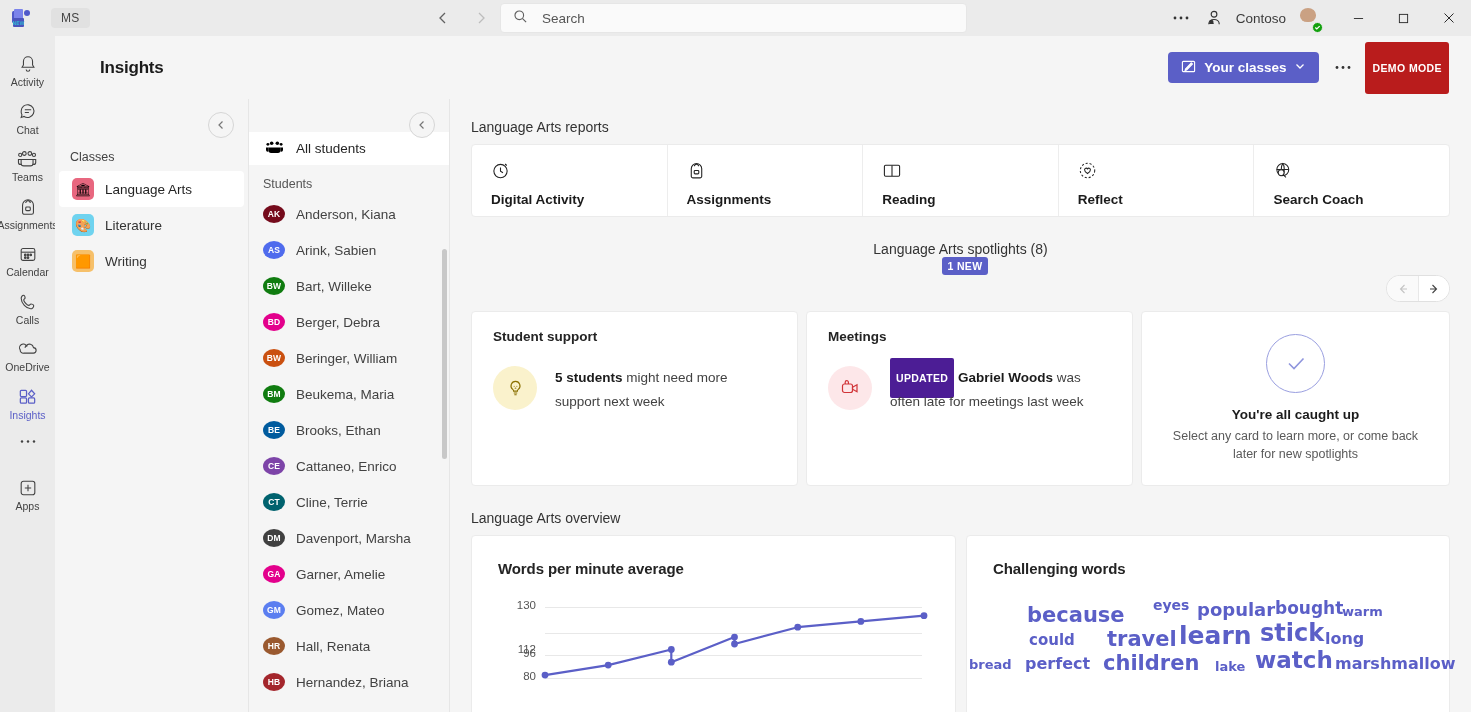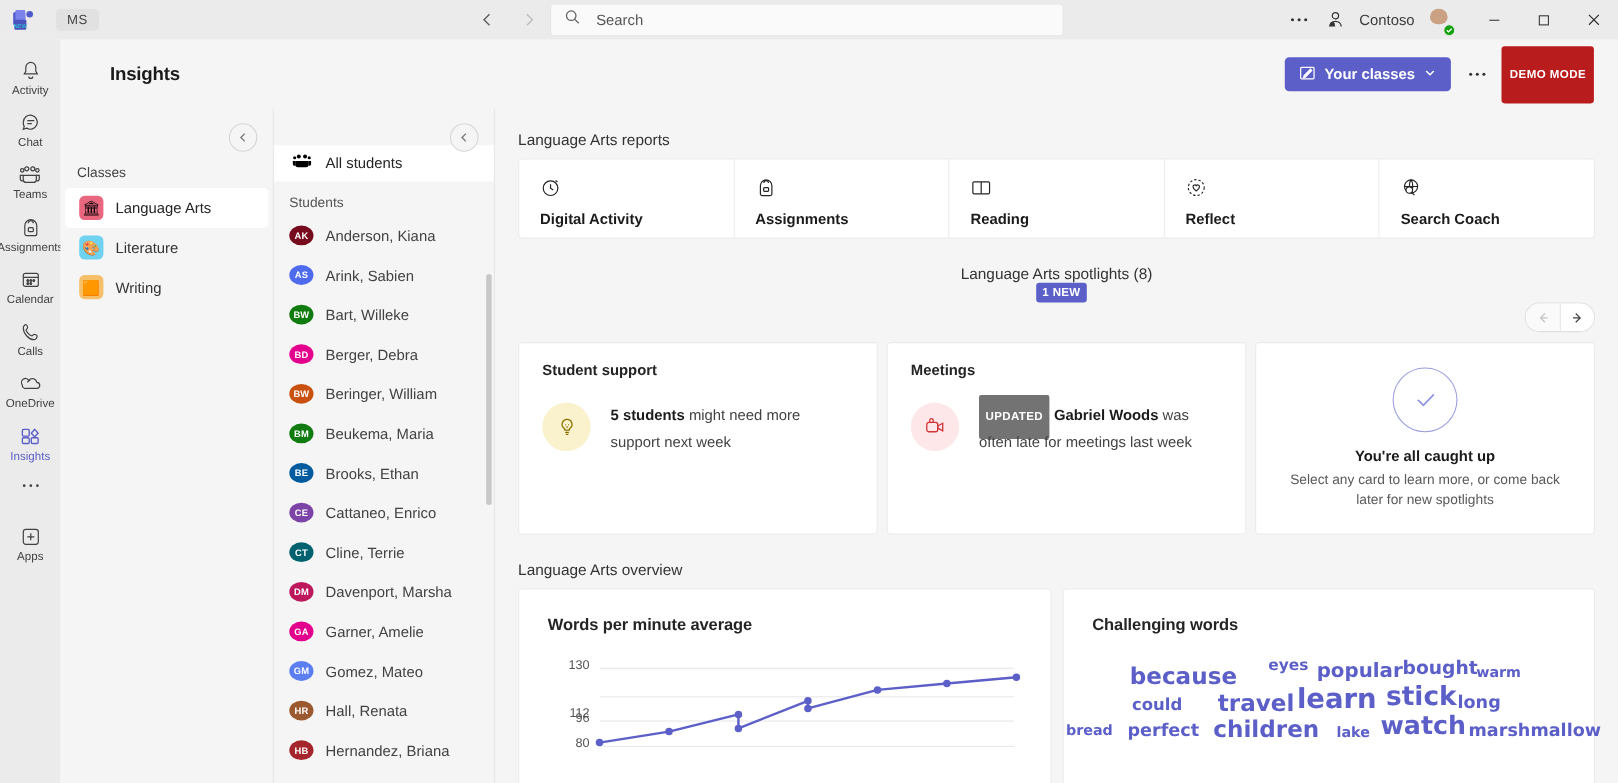--- a/index.html
+++ b/index.html
@@ -173,21 +173,21 @@
   }
   .spot-title { font-size: 13.5px; font-weight: bold; color: #242424; }
   .spot-body { display: flex; gap: 18px; margin-top: 22px; }
   .spot-circle {
     width: 44px; height: 44px; border-radius: 50%; flex: none;
     display: flex; align-items: center; justify-content: center;
   }
   .spot-text { font-size: 13.5px; color: #424242; line-height: 1.75; }
   .spot-text b { color: #1b1b1b; font-weight: bold; }
   .updated-chip {
-    background: #737373; color: #fff; font-size: 10.5px; font-weight: bold;
+    background: #4c1d95; color: #fff; font-size: 10.5px; font-weight: bold;
     padding: 14px 6px; border-radius: 2px; letter-spacing: .3px; margin-right: 4px;
   }
   .caught-card {
     background: #fff; border-radius: 4px; border: 1px solid #ebebeb;
     flex: 1; height: 175px; display: flex; flex-direction: column;
     align-items: center; justify-content: center; padding: 0 30px;
   }
   .check-circle {
     width: 59px; height: 59px; border-radius: 50%; border: 1.5px solid #9a9fe0;
     display: flex; align-items: center; justify-content: center; margin-bottom: 14px;
@@ -495,21 +495,21 @@
       </div>
       <div class="stu-row">
         <span class="stu-av" style="background:#7d44a8">CE</span>
         <span class="stu-name">Cattaneo, Enrico</span>
       </div>
       <div class="stu-row">
         <span class="stu-av" style="background:#00626e">CT</span>
         <span class="stu-name">Cline, Terrie</span>
       </div>
       <div class="stu-row">
-        <span class="stu-av" style="background:#be185d">DM</span>
+        <span class="stu-av" style="background:#404040">DM</span>
         <span class="stu-name">Davenport, Marsha</span>
       </div>
       <div class="stu-row">
         <span class="stu-av" style="background:#e3008c">GA</span>
         <span class="stu-name">Garner, Amelie</span>
       </div>
       <div class="stu-row">
         <span class="stu-av" style="background:#5b7ef0">GM</span>
         <span class="stu-name">Gomez, Mateo</span>
       </div>

